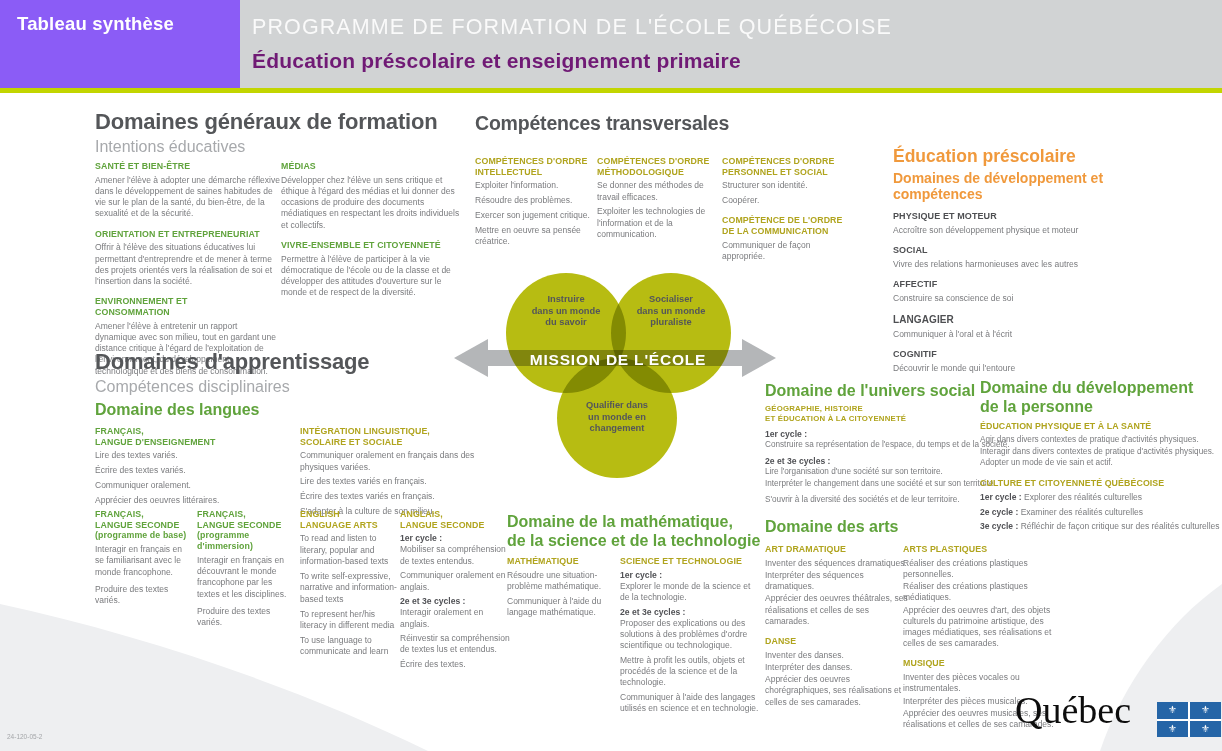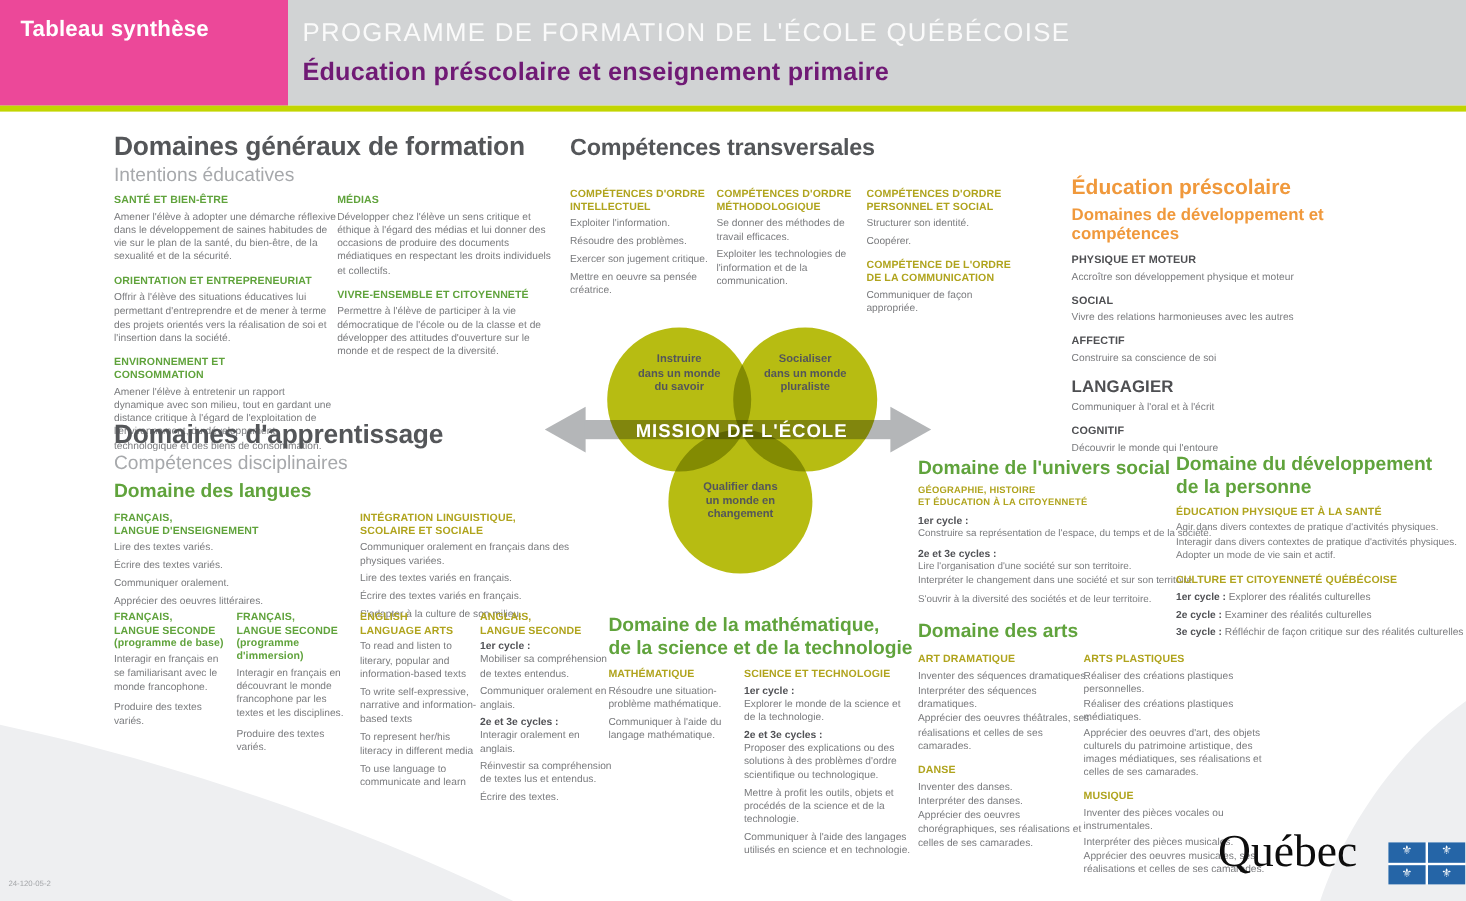--- a/index.html
+++ b/index.html
@@ -6,21 +6,21 @@
   .page{position:relative;width:1222px;height:751px;background:#ffffff;overflow:hidden;
         font-family:"Liberation Sans",sans-serif;-webkit-font-smoothing:antialiased;}
   .abs{position:absolute;}
   h1,h2,h3,h4,p{margin:0;padding:0;}
 
   
   .bg-svg{position:absolute;left:0;top:0;z-index:0;}
 
   
   .hdr-bar{position:absolute;left:0;top:0;width:1222px;height:88px;background:#d1d3d4;z-index:2;}
-  .hdr-badge{position:absolute;left:0;top:0;width:240px;height:88px;background:#ec4899;z-index:3;}
+  .hdr-badge{position:absolute;left:0;top:0;width:240px;height:88px;background:#8b5cf6;z-index:3;}
   .hdr-badge h1{position:absolute;left:17px;top:13px;font-size:18.5px;font-weight:bold;color:#ffffff;letter-spacing:.2px;}
   .hdr-title{position:absolute;left:252px;top:15px;font-size:21.5px;font-weight:normal;color:#fafafa;letter-spacing:1.1px;z-index:3;}
   .hdr-sub{position:absolute;left:252px;top:49px;font-size:21px;font-weight:bold;color:#701a75;letter-spacing:.2px;z-index:3;}
   .hdr-line{position:absolute;left:0;top:88px;width:1222px;height:5px;background:#c2d500;z-index:3;}
 
   .z{z-index:4;}
   .sec-title{font-size:22px;font-weight:bold;color:#545659;letter-spacing:-.2px;}
   .ct-size{font-size:19.5px;}
   .sec-sub{font-size:16px;color:#a7a9ac;}
   .dom-title{font-size:16px;font-weight:bold;color:#60a33c;white-space:pre-line;line-height:1.18;}
@@ -146,21 +146,21 @@
       </div>
       <div class="grp">
         <h4 class="lbl darklbl" style="font-size:9px;">SOCIAL</h4>
         <p class="txt">Vivre des relations harmonieuses avec les autres</p>
       </div>
       <div class="grp">
         <h4 class="lbl darklbl" style="font-size:9px;">AFFECTIF</h4>
         <p class="txt">Construire sa conscience de soi</p>
       </div>
       <div class="grp">
-        <h4 class="lbl darklbl" style="font-size:14px;">LANGAGIER</h4>
+        <h4 class="lbl darklbl" style="font-size:10px;">LANGAGIER</h4>
         <p class="txt">Communiquer à l'oral et à l'écrit</p>
       </div>
       <div class="grp">
         <h4 class="lbl darklbl" style="font-size:9px;">COGNITIF</h4>
         <p class="txt">Découvrir le monde qui l'entoure</p>
       </div>
     </div>
   </div>
 
   <div class="arrow-head ah-l"></div>

